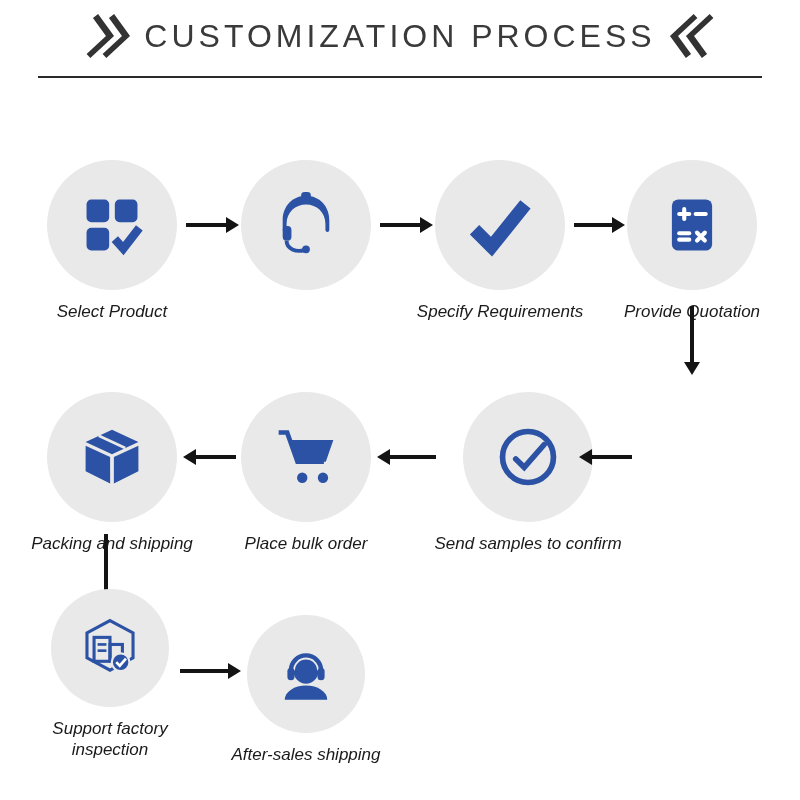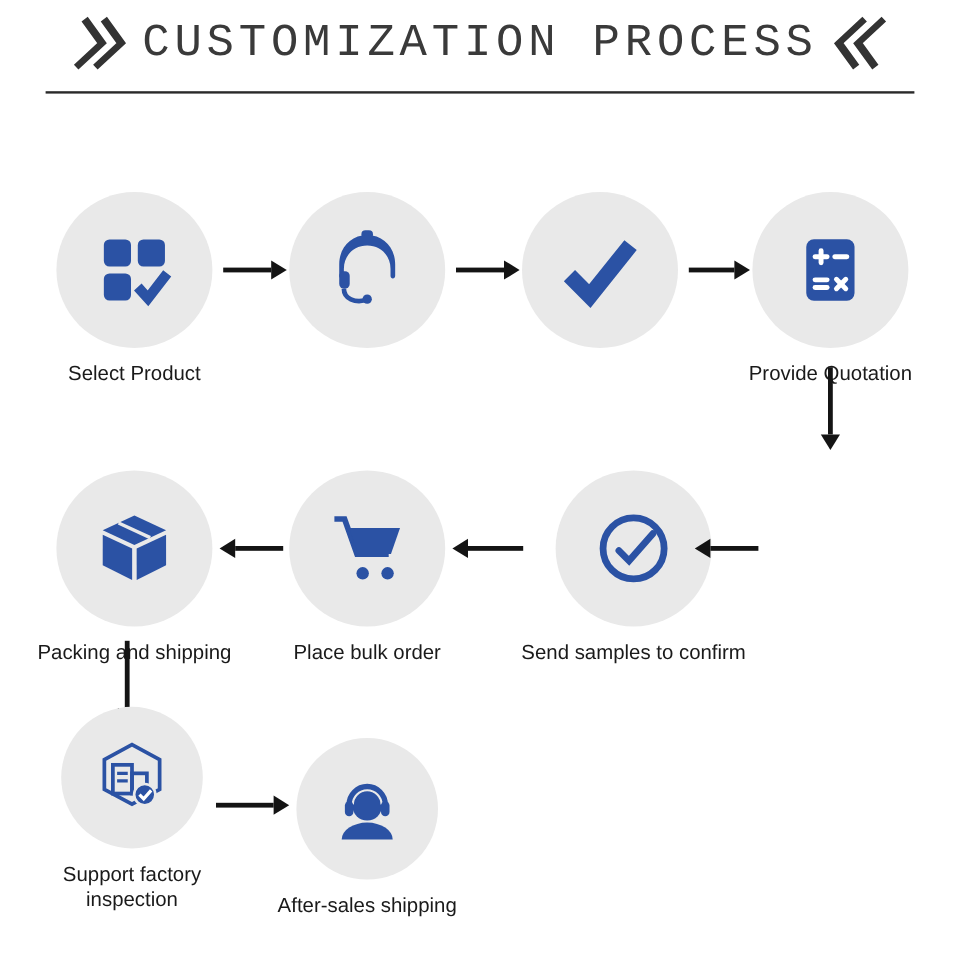--- a/index.html
+++ b/index.html
@@ -7,26 +7,26 @@
     --circle-bg:#e9e9e9;
     --arrow:#141414;
     --title:#3a3a3a;
   }
   *{margin:0;padding:0;box-sizing:border-box;}
   body{background:#fff;font-family:"Liberation Sans",sans-serif;}
   .canvas{position:relative;width:800px;height:800px;background:#ffffff;overflow:hidden;}
 
   
   .title-row{position:absolute;top:12px;left:0;width:100%;display:flex;align-items:center;justify-content:center;gap:14px;}
-  .title-text{font-size:38px;letter-spacing:4px;color:var(--title);font-weight:500;white-space:nowrap;font-family:Liberation Mono, monospace;}
+  .title-text{font-size:32px;letter-spacing:4px;color:var(--title);font-weight:500;white-space:nowrap;}
   .chev{transform:skewX(-10deg);}
   .rule{position:absolute;top:76px;left:38px;right:38px;height:2px;background:#2a2a2a;}
 
   
-  .node{position:absolute;width:200px;text-align:center;}
+  .node{position:absolute;width:200px;text-align:center;font-style:italic;}
   .circle{width:130px;height:130px;border-radius:50%;background:var(--circle-bg);margin:0 auto;display:flex;align-items:center;justify-content:center;}
   .circle.small{width:118px;height:118px;}
   .circle svg{color:var(--accent);}
   .label{margin-top:11px;font-size:17px;color:#1a1a1a;line-height:1.25;}
   .label.narrow{max-width:150px;margin-left:auto;margin-right:auto;}
 
   
   .ar{position:absolute;background:var(--arrow);}
   .ar-h{height:4px;}
   .ar-v{width:4px;}
@@ -76,20 +76,21 @@
       </svg>
     </div>
   </div>
 
   <div class="node" style="left:400px;top:160px;">
     <div class="circle">
       <svg width="66" height="66" viewBox="0 0 70 70">
         <path d="M8 40 L26 58 L62 13" fill="none" stroke="currentColor" stroke-width="14"></path>
       </svg>
     </div>
+    <div class="label">Specify Requirements</div>
   </div>
 
   <div class="node" style="left:592px;top:160px;">
     <div class="circle">
       <svg width="64" height="64" viewBox="0 0 70 70">
         <rect x="13" y="7" width="44" height="56" rx="7" fill="currentColor"></rect>
         <g stroke="#fff" stroke-width="4.5" stroke-linecap="round">
           <path d="M21 23 h11"></path>
             <path d="M26.5 17.5 v11"></path>
           <path d="M39 23 h11"></path>

